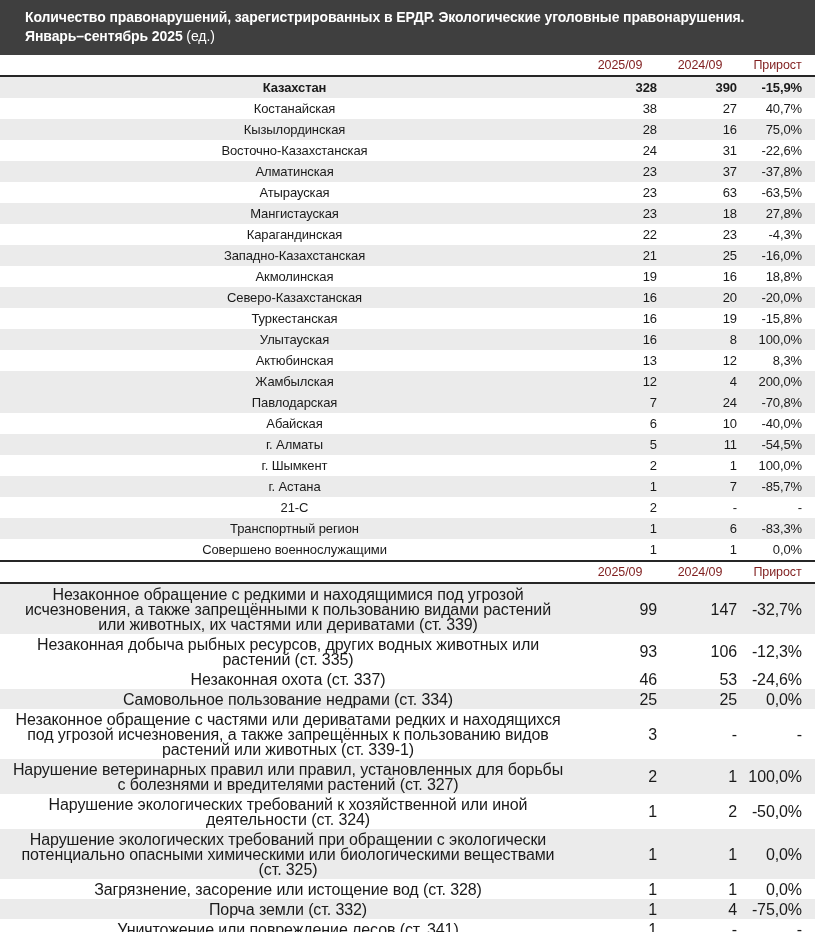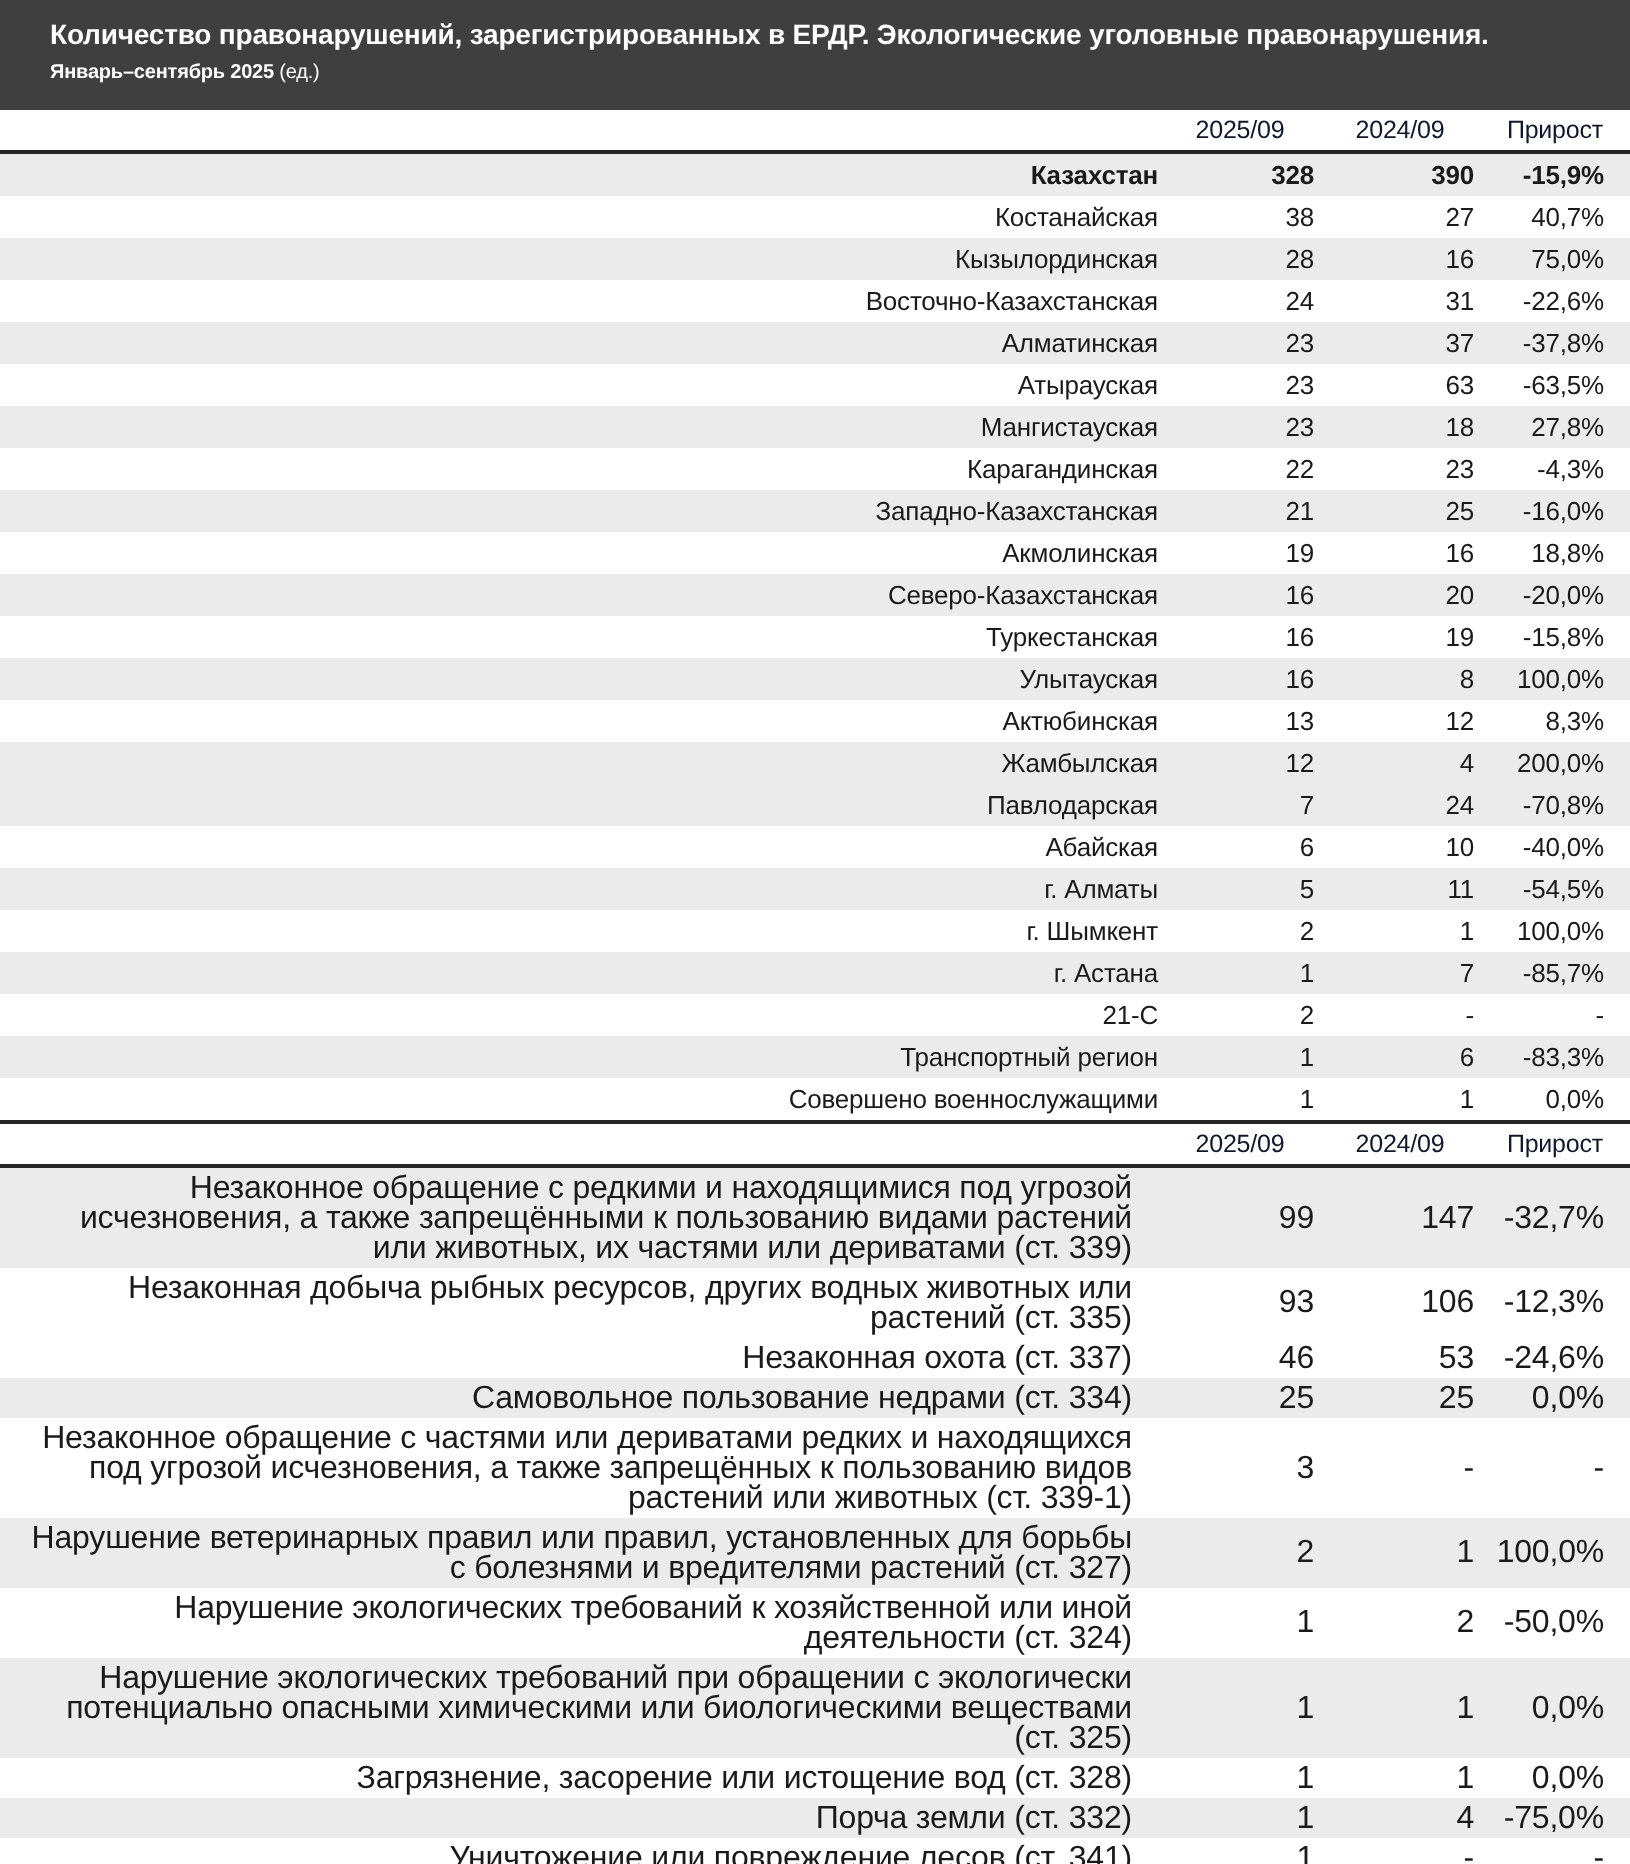--- a/index.html
+++ b/index.html
@@ -2,39 +2,39 @@
 <html><head>
 <meta charset="utf-8">
 <style>
   html,body { margin:0; padding:0; background:#ffffff; }
   body { font-family:"Liberation Sans", sans-serif; letter-spacing:-0.1px; }
   .page { width:815px; background:#ffffff; }
 
   
   .titlebar { background:#3f3f3f; color:#ffffff; padding:8px 10px 9px 25px; }
   .titlebar .t1 { font-size:14px; font-weight:bold; line-height:19px; }
-  .titlebar .t2 { font-size:10px; font-weight:bold; line-height:19px; }
+  .titlebar .t2 { font-size:14px; font-weight:bold; line-height:19px; }
   .titlebar .t2 .unit { font-weight:normal; }
 
   
   table.tbl { width:100%; border-collapse:collapse; table-layout:fixed; }
   col.c-name { width:auto; }
   col.c-num  { width:80px; }
   col.c-pct  { width:75px; }
 
   thead tr { border-bottom:2px solid #262626; }
   table.tbl2 thead tr { border-top:2px solid #262626; }
-  th { font-weight:normal; color:#0f172a; font-size:12.5px; text-align:center;
+  th { font-weight:normal; color:#7f1d1d; font-size:12.5px; text-align:center;
        height:20px; padding:0; vertical-align:middle; }
 
   tbody td { color:#1a1a1a; vertical-align:middle; }
   table.tbl1 tbody td { height:21px; padding-top:0; padding-bottom:0; font-size:13px; }
   table.tbl2 tbody td { padding-top:2.5px; padding-bottom:2.5px; line-height:15px; font-size:16px; }
 
-  td.name-cell { text-align:right; padding-left:10px; }
+  td.name-cell { text-align:center; padding-left:10px; }
   table.tbl2 td.name-cell { padding-right:14px; }
   td.num-cell { text-align:right; padding-right:3px; }
   td.pct-cell { padding-right:13px; }
 
   tbody tr.alt { background:#ebebeb; }
   tbody tr.bold td { font-weight:bold; }
 
   
   .foot { display:flex; justify-content:space-between; align-items:center;
           background:#f3f3f3; border-top:2px solid #262626;

